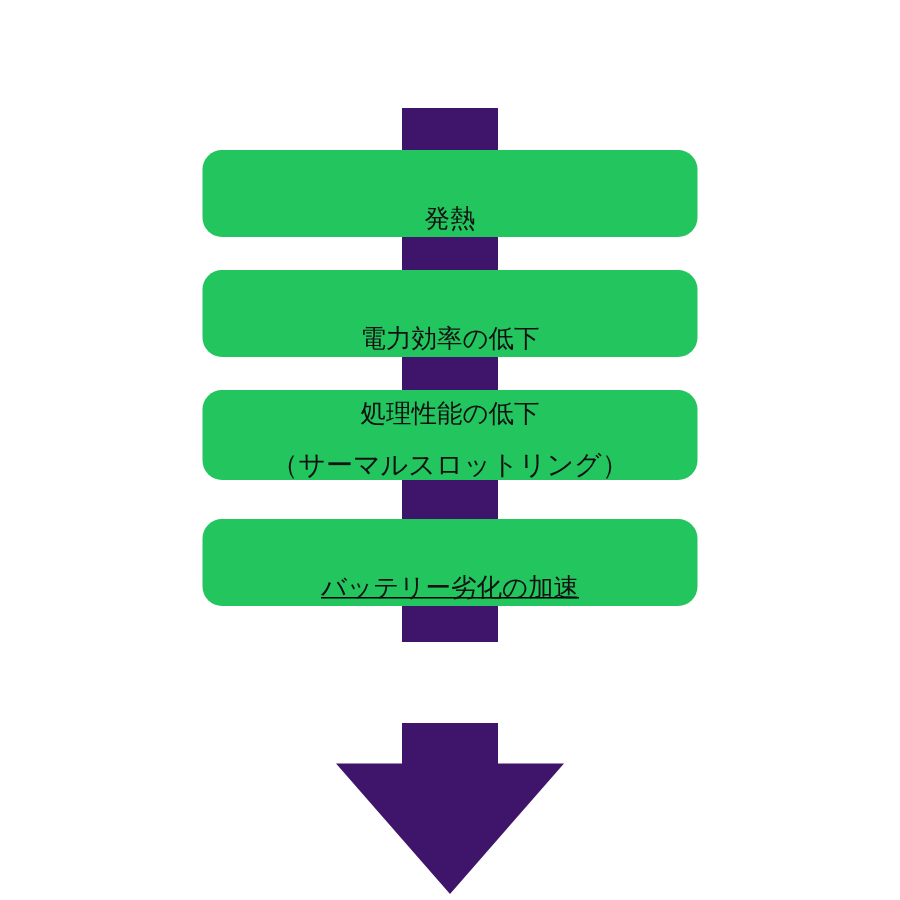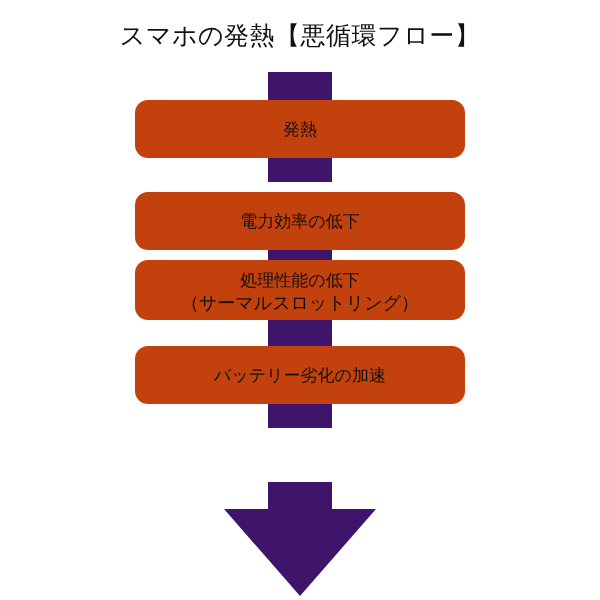--- a/index.html
+++ b/index.html
@@ -43,26 +43,26 @@
     left: 268px;
     width: 64px;
     background: #3f146b;
   }
 
   
   .step-box {
     position: absolute;
     left: 135px;
     width: 330px;
-    background: #c2410c;
+    background: #22c55e;
     border-radius: 13px;
     display: flex;
     flex-direction: column;
     align-items: center;
-    justify-content: center;
+    justify-content: flex-end;
     box-sizing: border-box;
     z-index: 2;
   }
   .step-label {
     font-size: 17px;
     line-height: 24px;
     color: #111111;
     text-align: center;
     white-space: nowrap;
   }
@@ -84,44 +84,43 @@
     height: 600px;
     pointer-events: none;
     z-index: 1;
   }
 </style>
 </head>
 <body>
 
 <div id="flow-canvas">
 
-  <div class="diagram-title">スマホの発熱【悪循環フロー】</div>
 
   <div class="connector" style="top:72px; height:32px;"></div>
 
   <div class="step-box" style="top:100px; height:58px;">
     <div class="step-label">発熱</div>
   </div>
 
   <div class="connector" style="top:156px; height:26px;"></div>
 
-  <div class="step-box" style="top:192px; height:58px;">
+  <div class="step-box" style="top:180px; height:58px;">
     <div class="step-label">電力効率の低下</div>
   </div>
 
   <div class="connector" style="top:236px; height:26px;"></div>
 
-  <div class="step-box" style="top:260px; height:60px;">
+  <div class="step-box" style="top:260px; height:60px;gap:12px;">
     <div class="step-label">処理性能の低下</div>
     <div class="step-sublabel">（サーマルスロットリング）</div>
   </div>
 
   <div class="connector" style="top:318px; height:30px;"></div>
 
-  <div class="step-box" style="top:346px; height:58px;">
+  <div class="step-box" style="top:346px; height:58px;text-decoration:underline;">
     <div class="step-label">バッテリー劣化の加速</div>
   </div>
 
   <div class="connector" style="top:402px; height:26px;"></div>
 
 
   <svg class="terminal-arrow" viewBox="0 0 600 600">
     <polygon points="268,482 332,482 332,509 376,509 300,596 224,509 268,509" fill="#3f146b"></polygon>
   </svg>
 

